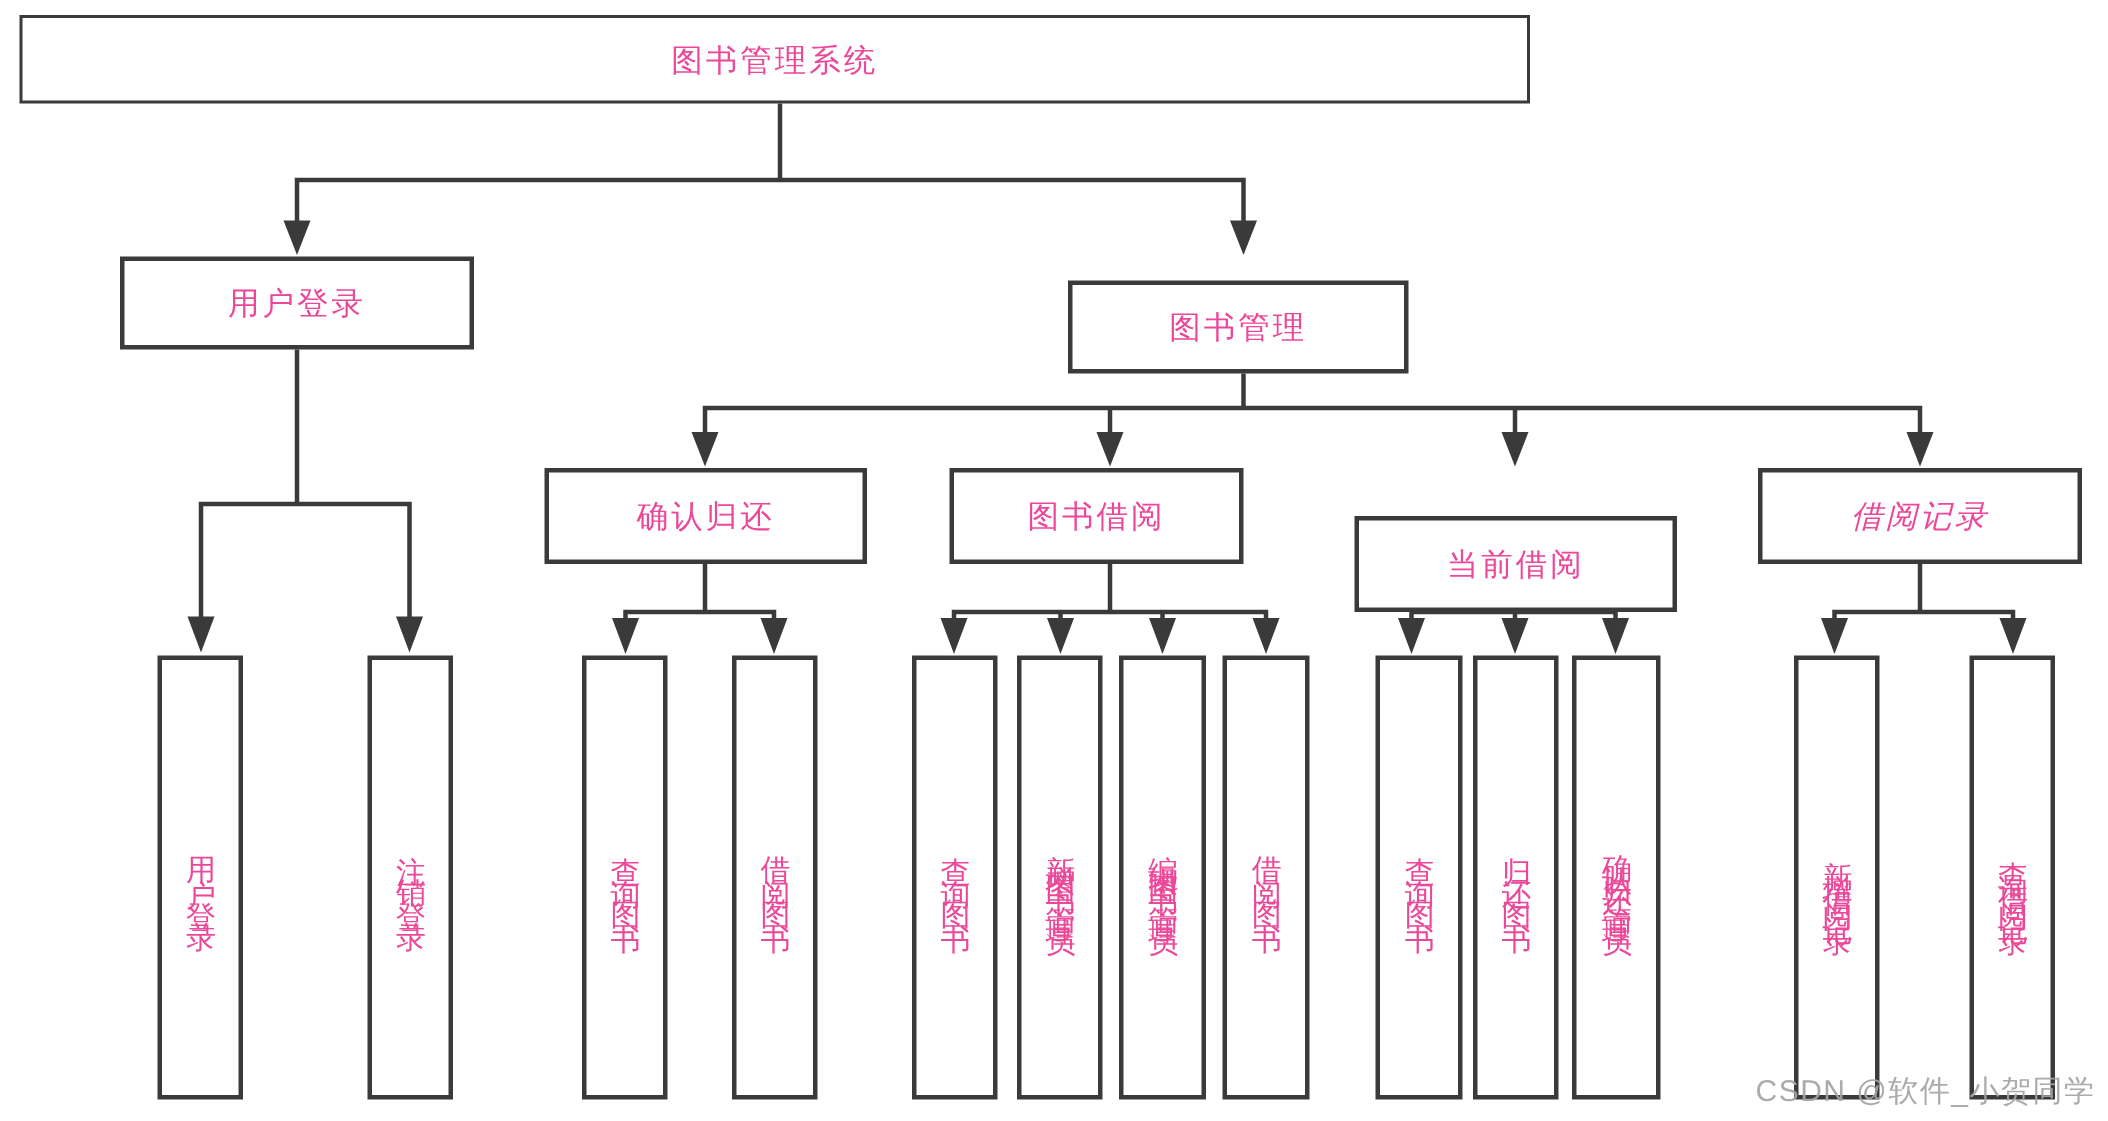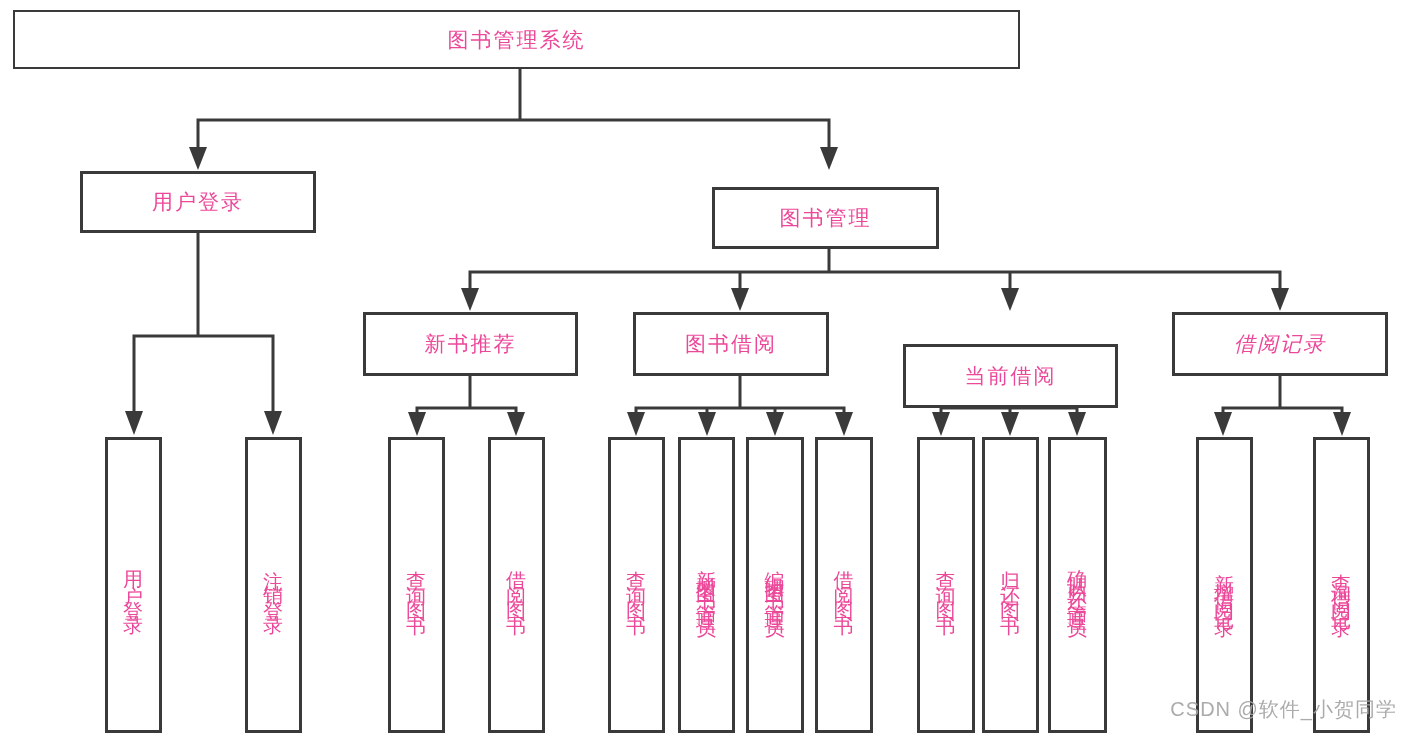--- a/index.html
+++ b/index.html
@@ -33,21 +33,21 @@
     font-size:20px;
     line-height:1;
     white-space:nowrap;
   }
   .v4 span{letter-spacing:15px;}
   .v6 span{letter-spacing:9px;}
   .v9 span{letter-spacing:7px;}
   .watermark{
     position:absolute;
     right:8px;
-    bottom:24px;
+    bottom:6px;
     font-size:20px;
     color:rgba(164,164,164,0.92);
     letter-spacing:1px;
     z-index:5;
     white-space:nowrap;
   }
 </style>
 </head>
 <body>
 
@@ -118,21 +118,21 @@
   </div>
 
   <div class="node h" style="left:80px;top:171px;width:236px;height:62px;">
     <span>用户登录</span>
   </div>
   <div class="node h" style="left:712px;top:171px;width:227px;height:62px;margin-top:16px;">
     <span>图书管理</span>
   </div>
 
   <div class="node h" style="left:363px;top:312px;width:215px;height:64px;">
-    <span>新书推荐</span>
+    <span>确认归还</span>
   </div>
   <div class="node h" style="left:633px;top:312px;width:196px;height:64px;">
     <span>图书借阅</span>
   </div>
   <div class="node h" style="left:903px;top:312px;width:215px;height:64px;margin-top:32px;">
     <span>当前借阅</span>
   </div>
   <div class="node h" style="left:1172px;top:312px;width:216px;height:64px;font-style:italic;">
     <span>借阅记录</span>
   </div>

